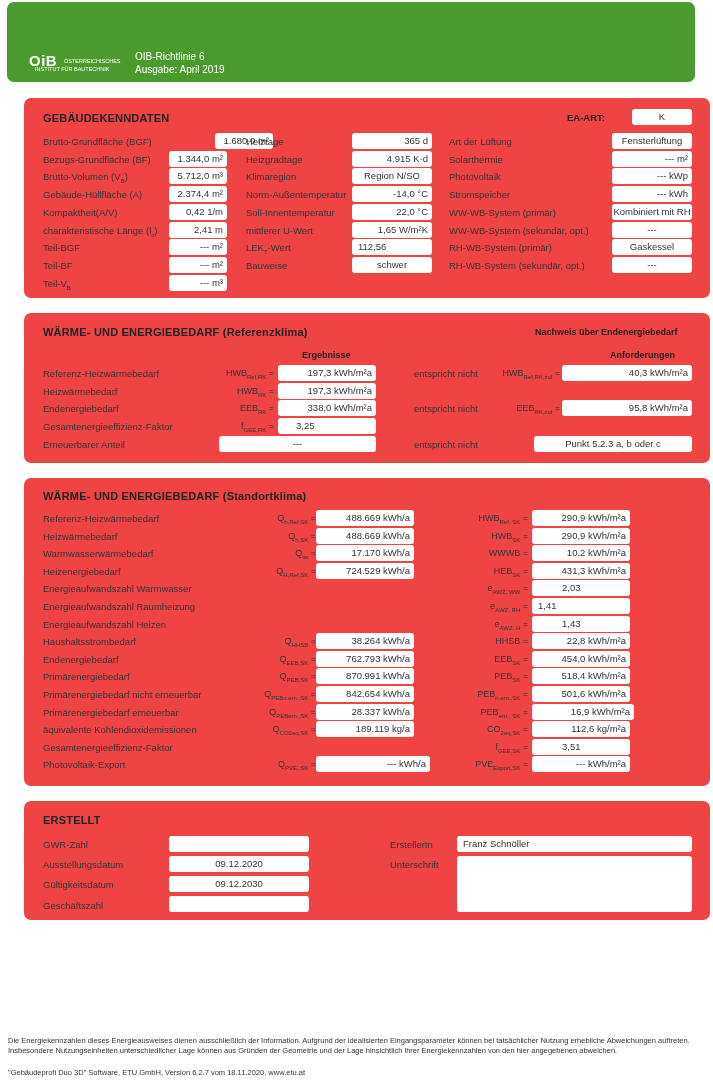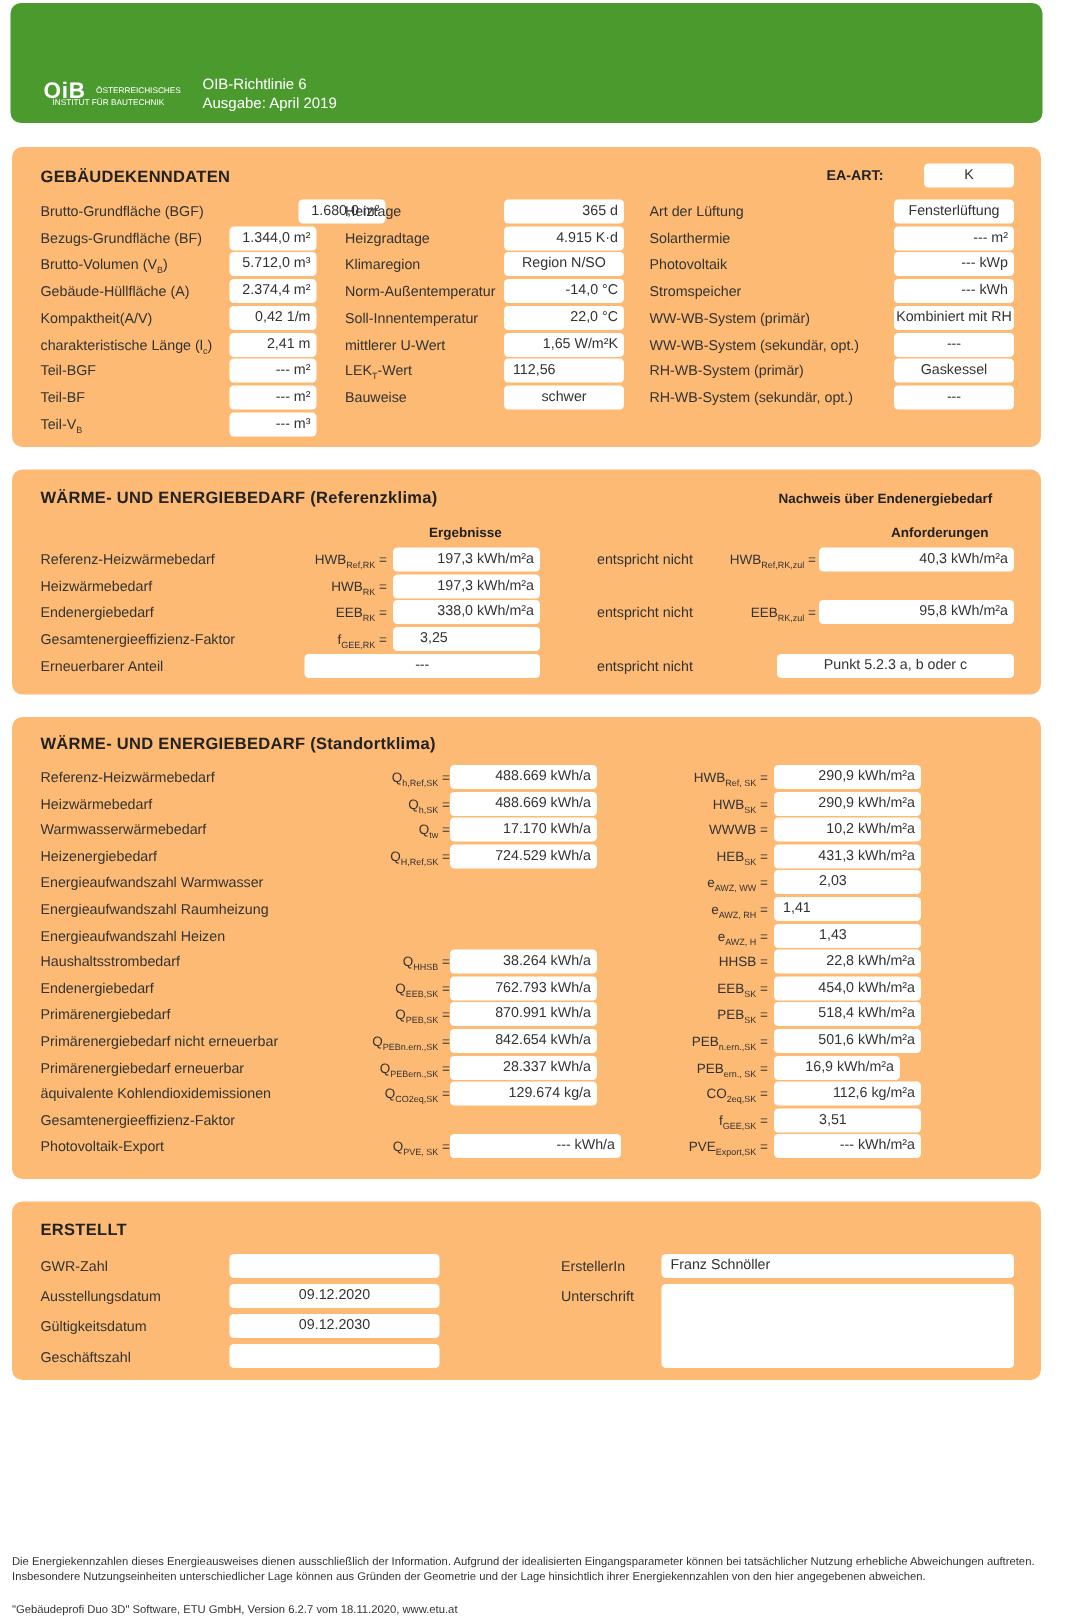--- a/index.html
+++ b/index.html
@@ -4,21 +4,21 @@
 <style>
 *{box-sizing:border-box;margin:0;padding:0;}
 body{width:713px;height:1080px;background:#fff;font-family:"Liberation Sans",sans-serif;color:#333;position:relative;overflow:hidden;font-size:9.5px;}
 .header{position:absolute;left:7px;top:2px;width:688px;height:80px;background:#4a9a2e;border-radius:7px;color:#fff;}
 .header .title{position:absolute;left:20px;top:6px;font-size:27px;font-weight:bold;letter-spacing:0.1px;}
 .logo{position:absolute;left:22px;top:50px;}
 .logo .oib{font-size:15px;font-weight:bold;letter-spacing:0.5px;}
 .logo .l1{position:absolute;left:35px;top:6px;font-size:5.5px;white-space:nowrap;}
 .logo .l2{position:absolute;left:6px;top:14px;font-size:5.5px;white-space:nowrap;}
 .header .sub{position:absolute;left:128px;font-size:10px;}
-.panel{position:absolute;left:8px;width:686px;background:#fdba74;border-radius:7px;}
+.panel{position:absolute;left:24px;width:686px;background:#ef4444;border-radius:7px;}
 .ptitle{position:absolute;font-weight:bold;font-size:11px;color:#222;letter-spacing:0.2px;white-space:nowrap;}
 .lbl{position:absolute;font-size:9.5px;color:#333;white-space:nowrap;}
 .box{position:absolute;background:#fff;border-radius:3px;height:16px;font-size:9.5px;line-height:16px;white-space:nowrap;color:#333;}
 .box.r{text-align:right;padding-right:4px;}
 .box.c{text-align:center;}
 .box.l{text-align:left;padding-left:6px;}
 .sym{position:absolute;font-size:9px;color:#333;text-align:right;white-space:nowrap;}
 .sym sub{font-size:6px;}
 .bold{font-weight:bold;}
 .foot{position:absolute;left:8px;font-size:7.5px;color:#333;white-space:nowrap;}
@@ -169,24 +169,24 @@
     <div class="box r" style="left:508px;top:190.4px;width:98px;">518,4 kWh/m²a</div>
     <div class="lbl" style="left:19px;top:211px;">Primärenergiebedarf nicht erneuerbar</div>
     <div class="sym" style="right:394px;top:211px;"><span>Q</span><sub>PEBn.ern.,SK</sub><span> =</span></div>
     <div class="box r" style="left:292px;top:208px;width:98px;">842.654 kWh/a</div>
     <div class="sym" style="right:182px;top:211px;"><span>PEB</span><sub>n.ern.,SK</sub><span> =</span></div>
     <div class="box r" style="left:508px;top:208px;width:98px;">501,6 kWh/m²a</div>
     <div class="lbl" style="left:19px;top:228.60000000000002px;">Primärenergiebedarf erneuerbar</div>
     <div class="sym" style="right:394px;top:228.60000000000002px;"><span>Q</span><sub>PEBern.,SK</sub><span> =</span></div>
     <div class="box r" style="left:292px;top:225.60000000000002px;width:98px;">28.337 kWh/a</div>
     <div class="sym" style="right:182px;top:228.60000000000002px;"><span>PEB</span><sub>ern., SK</sub><span> =</span></div>
-    <div class="box r" style="left:508px;top:225.60000000000002px;width:84px;">16,9 kWh/m²a</div>
+    <div class="box r" style="left:508px;top:225.60000000000002px;width:102px;">16,9 kWh/m²a</div>
     <div class="lbl" style="left:19px;top:246.20000000000002px;">äquivalente Kohlendioxidemissionen</div>
     <div class="sym" style="right:394px;top:246.20000000000002px;"><span>Q</span><sub>CO2eq,SK</sub><span> =</span></div>
-    <div class="box r" style="left:292px;top:243.20000000000002px;width:98px;">129.674 kg/a</div>
+    <div class="box r" style="left:292px;top:243.20000000000002px;width:98px;">189.119 kg/a</div>
     <div class="sym" style="right:182px;top:246.20000000000002px;"><span>CO</span><sub>2eq,SK</sub><span> =</span></div>
     <div class="box r" style="left:508px;top:243.20000000000002px;width:98px;">112,6 kg/m²a</div>
     <div class="lbl" style="left:19px;top:263.8px;">Gesamtenergieeffizienz-Faktor</div>
     <div class="sym" style="right:182px;top:263.8px;"><span>f</span><sub>GEE,SK</sub><span> =</span></div>
     <div class="box l" style="left:508px;top:260.8px;width:98px;padding-left:30px;">3,51</div>
     <div class="lbl" style="left:19px;top:281.40000000000003px;">Photovoltaik-Export</div>
     <div class="sym" style="right:394px;top:281.40000000000003px;"><span>Q</span><sub>PVE, SK</sub><span> =</span></div>
     <div class="box r" style="left:292px;top:278.40000000000003px;width:114px;">--- kWh/a</div>
     <div class="sym" style="right:182px;top:281.40000000000003px;"><span>PVE</span><sub>Export,SK</sub><span> =</span></div>
     <div class="box r" style="left:508px;top:278.40000000000003px;width:98px;">--- kWh/m²a</div>

